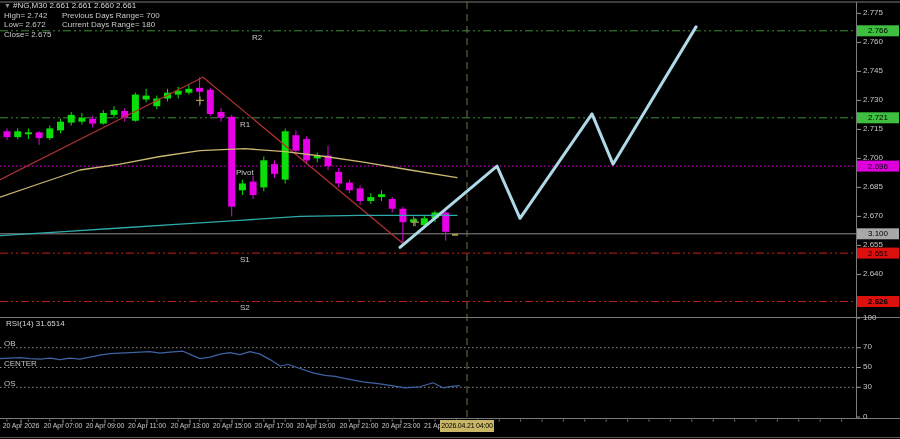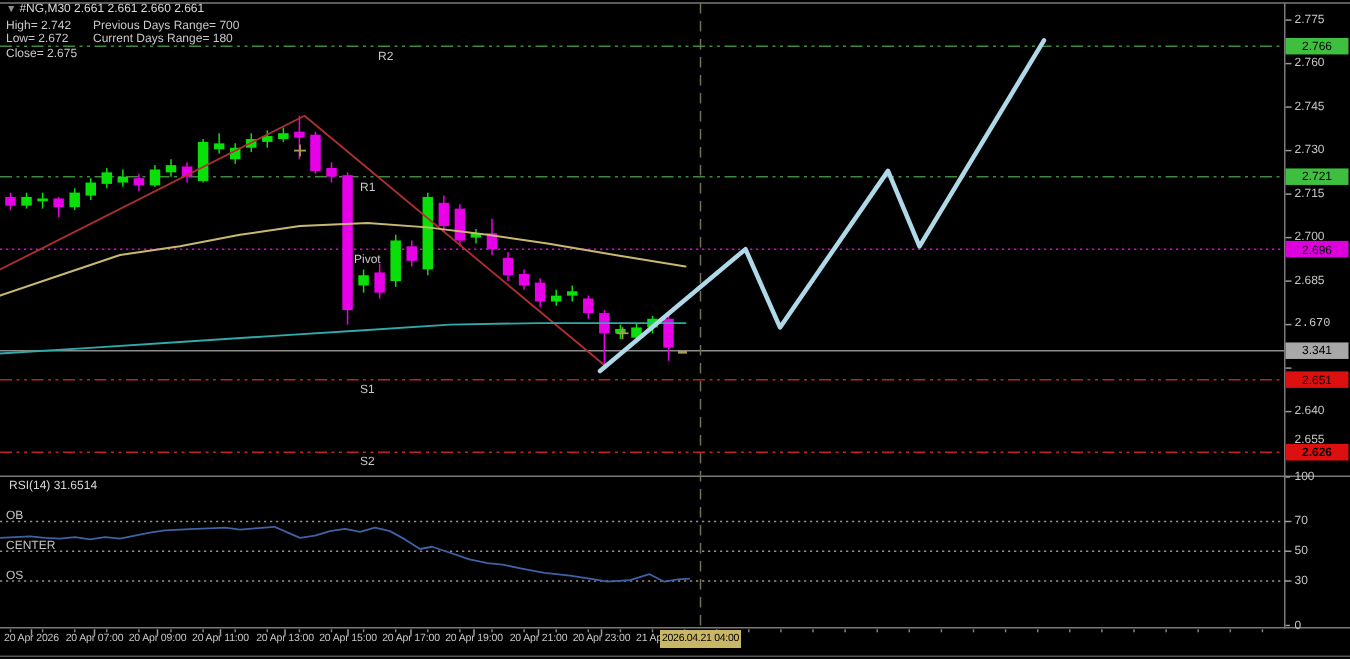--- a/index.html
+++ b/index.html
@@ -240,27 +240,27 @@
     </div>
 
   <div id="price-axis">
       <div class="lbl tick-lbl" style="left: 7px; top: 7.9px;">2.775</div>
       <div class="lbl tick-lbl" style="left: 7px; top: 36.8999px;">2.760</div>
       <div class="lbl tick-lbl" style="left: 7px; top: 65.8999px;">2.745</div>
       <div class="lbl tick-lbl" style="left: 7px; top: 94.8998px;">2.730</div>
       <div class="lbl tick-lbl" style="left: 7px; top: 123.9px;">2.715</div>
       <div class="lbl tick-lbl" style="left: 7px; top: 152.9px;">2.700</div>
       <div class="lbl tick-lbl" style="left: 7px; top: 181.9px;">2.685</div>
-      <div class="lbl tick-lbl" style="left: 7px; top: 210.9px; font-family: Liberation Mono, monospace;">2.670</div>
-      <div class="lbl tick-lbl" style="left: 7px; top: 239.9px; margin-top: 48px;">2.655</div>
+      <div class="lbl tick-lbl" style="left: 7px; top: 210.9px;">2.670</div>
+      <div class="lbl tick-lbl" style="left: 7px; top: 239.9px;">2.655</div>
       <div class="lbl tick-lbl" style="left: 7px; top: 268.9px;">2.640</div>
       <div class="lbl badge-lbl" style="left: 1px; top: 25.3px;">2.766</div>
       <div class="lbl badge-lbl" style="left: 1px; top: 112.3px;">2.721</div>
       <div class="lbl badge-lbl" style="left: 1px; top: 160.633px;">2.696</div>
-      <div class="lbl badge-lbl" style="left: 1px; top: 228.3px;">3.341</div>
+      <div class="lbl badge-lbl" style="left: 1px; top: 228.3px;">3.100</div>
       <div class="lbl badge-lbl" style="left: 1px; top: 247.633px;">2.651</div>
       <div class="lbl badge-lbl" style="left: 1px; top: 295.966px; font-weight: bold;">2.626</div>
       <div class="lbl tick-lbl" style="left: 7px; top: 312.5px;">100</div>
       <div class="lbl tick-lbl" style="left: 7px; top: 342.2px;">70</div>
       <div class="lbl tick-lbl" style="left: 7px; top: 362px;">50</div>
       <div class="lbl tick-lbl" style="left: 7px; top: 381.8px;">30</div>
       <div class="lbl tick-lbl" style="left: 7px; top: 411.5px;">0</div>
     </div>
   <div id="time-axis">
       <div class="lbl time-lbl" style="left: -7px; top: 2.5px;">20 Apr 2026</div>

